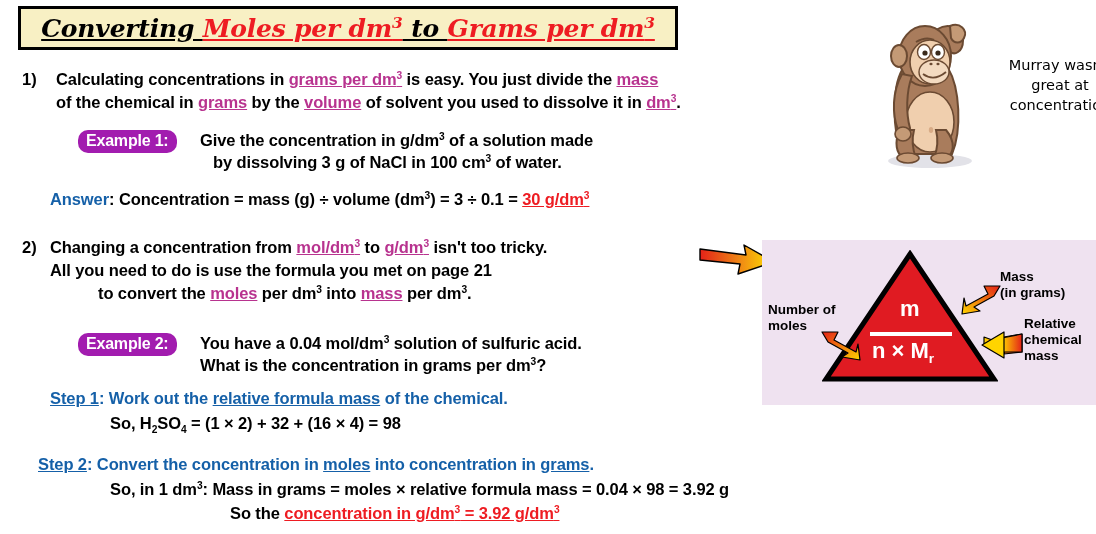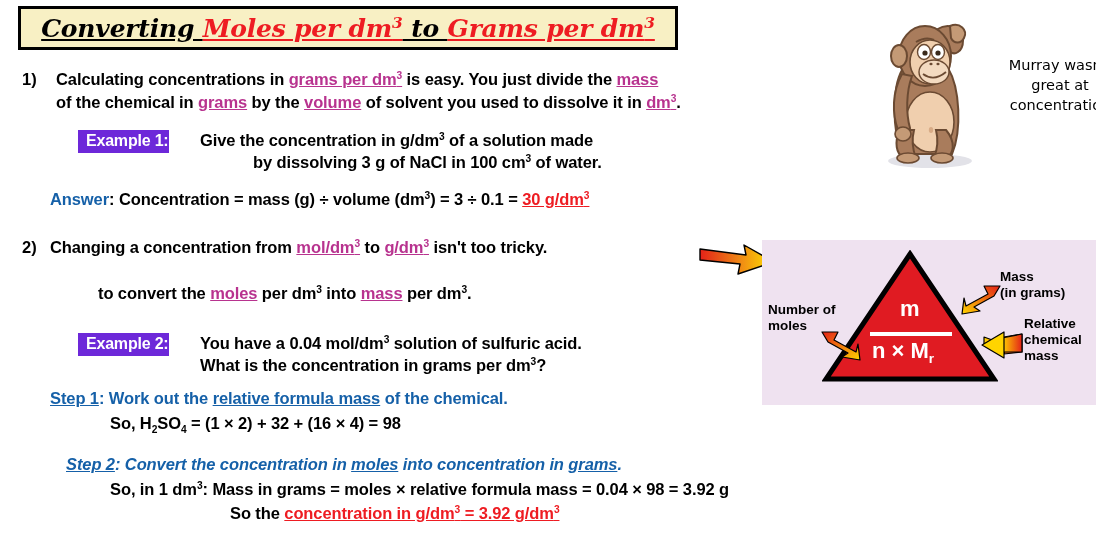--- a/index.html
+++ b/index.html
@@ -68,28 +68,29 @@
   .num-label {
     position: absolute;
     font-family: "Liberation Sans", sans-serif;
     font-weight: bold;
     font-size: 16.5px;
   }
 
   
   .ex-chip {
     position: absolute;
-    background: #6d28d9;
+    background: #a21caf;
     color: #ffffff;
     font-family: "Liberation Sans", sans-serif;
     font-weight: bold;
     font-size: 16px;
-    padding: 2px 0 3px 8px;
+    padding: 2px 8px 3px 8px;
     letter-spacing: -0.2px;
     white-space: nowrap;
+    border-radius: 10px;
   }
 
   
   .formula-panel {
     position: absolute;
     left: 762px;
     top: 240px;
     width: 334px;
     height: 165px;
     background: #efe2f0;
@@ -165,47 +166,48 @@
       <span class="blk">Converting </span><span class="red"><span>Moles per dm</span><sup>3</sup></span><span class="blk"> to </span><span class="red"><span>Grams per dm</span><sup>3</sup></span>
     </div>
   </div>
 
   <div class="num-label" style="left:22px; top:70px;">1)</div>
   <div class="btxt" style="left:56px; top:70px;"><span>Calculating concentrations in </span><span class="mag"><span>grams per dm</span><sup>3</sup></span><span> is easy.  You just divide the </span><span class="mag">mass</span></div>
   <div class="btxt" style="left:56px; top:93px;"><span>of the chemical in </span><span class="mag">grams</span><span> by the </span><span class="mag">volume</span><span> of solvent you used to dissolve it in </span><span class="mag"><span>dm</span><sup>3</sup></span><span>.</span></div>
 
   <div class="ex-chip" style="left:78px; top:130px;">Example 1:</div>
   <div class="btxt" style="left:200px; top:131px;"><span>Give the concentration in g/dm</span><sup>3</sup><span> of a solution made</span></div>
-  <div class="btxt" style="left:213px; top:153px;margin-left:40px;"><span>by dissolving 3 g of NaCl in 100 cm</span><sup>3</sup><span> of water.</span></div>
+  <div class="btxt" style="left:213px; top:153px;"><span>by dissolving 3 g of NaCl in 100 cm</span><sup>3</sup><span> of water.</span></div>
 
   <div class="btxt" style="left:50px; top:190px;"><span class="blue">Answer</span><span>: </span><span>Concentration = mass (g) ÷ volume (dm</span><sup>3</sup><span>) = 3 ÷ 0.1 = </span><span class="red-u"><span>30 g/dm</span><sup>3</sup></span></div>
 
   <div class="num-label" style="left:22px; top:238px;">2)</div>
   <div class="btxt" style="left:50px; top:238px;"><span>Changing a concentration from </span><span class="mag"><span>mol/dm</span><sup>3</sup></span><span> to </span><span class="mag"><span>g/dm</span><sup>3</sup></span><span> isn't too tricky.</span></div>
+  <div class="btxt" style="left:50px; top:261px;">All you need to do is use the formula you met on page 21</div>
   <div class="btxt" style="left:50px; top:284px;margin-left:48px;"><span>to convert the </span><span class="mag">moles</span><span> per dm</span><sup>3</sup><span> into </span><span class="mag">mass</span><span> per dm</span><sup>3</sup><span>.</span></div>
 
   <svg class="arrow-svg" style="left:698px; top:243px;" width="80" height="34" viewBox="0 0 80 34">
     <defs>
       <linearGradient id="agrad" x1="0" y1="0" x2="1" y2="0">
         <stop offset="0%" stop-color="#e32219"></stop>
         <stop offset="55%" stop-color="#f08a14"></stop>
         <stop offset="100%" stop-color="#ffe400"></stop>
       </linearGradient>
     </defs>
     <path d="M2,6 L48,12 L46,2 L76,19 L40,31 L42,21 L2,17 Z" fill="url(#agrad)" stroke="#000000" stroke-width="1.4" stroke-linejoin="round"></path>
   </svg>
 
   <div class="ex-chip" style="left:78px; top:333px;">Example 2:</div>
   <div class="btxt" style="left:200px; top:334px;"><span>You have a 0.04 mol/dm</span><sup>3</sup><span> solution of sulfuric acid.</span></div>
   <div class="btxt" style="left:200px; top:356px;"><span>What is the concentration in grams per dm</span><sup>3</sup><span>?</span></div>
 
   <div class="btxt" style="left:50px; top:389px;"><span class="blue-u">Step 1</span><span class="blue">: </span><span class="blue">Work out the </span><span class="blue-u">relative formula mass</span><span class="blue"> of the chemical.</span></div>
   <div class="btxt" style="left:110px; top:414px;"><span>So, H</span><sub>2</sub><span>SO</span><sub>4</sub><span> = (1 × 2) + 32 + (16 × 4) = 98</span></div>
 
-  <div class="btxt" style="left:66px; top:455px;font-style:italic;"><span class="blue-u">Step 2</span><span class="blue">: </span><span class="blue">Convert the concentration in </span><span class="blue-u">moles</span><span class="blue"> into concentration in </span><span class="blue-u">grams</span><span class="blue">.</span></div>
+  <div class="btxt" style="left:38px; top:455px;"><span class="blue-u">Step 2</span><span class="blue">: </span><span class="blue">Convert the concentration in </span><span class="blue-u">moles</span><span class="blue"> into concentration in </span><span class="blue-u">grams</span><span class="blue">.</span></div>
   <div class="btxt" style="left:110px; top:480px;"><span>So, in 1 dm</span><sup>3</sup><span>:  Mass in grams = moles × relative formula mass = 0.04 × 98 = 3.92 g</span></div>
   <div class="btxt" style="left:230px; top:504px;"><span>So the </span><span class="red-u"><span>concentration in g/dm</span><sup>3</sup><span> = 3.92 g/dm</span><sup>3</sup></span></div>
 
   <div class="formula-panel">
 
     <div class="tri-wrap">
       <svg class="tri-outer" viewBox="0 0 176 133">
         <polygon points="88,4 172,129 4,129" fill="#e01b22" stroke="#000000" stroke-width="5" stroke-linejoin="miter"></polygon>
       </svg>
       <div class="tri-label tri-m">m</div>

